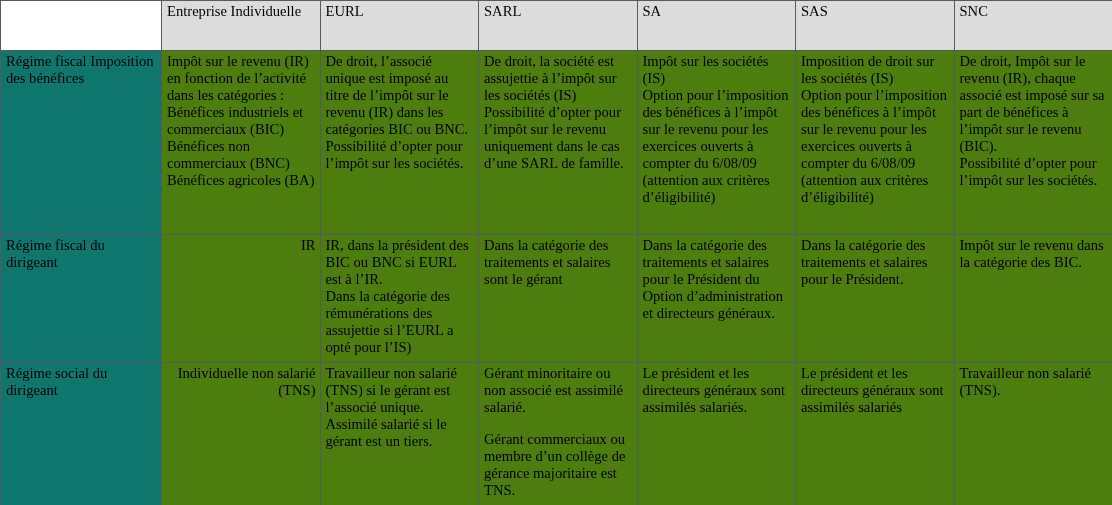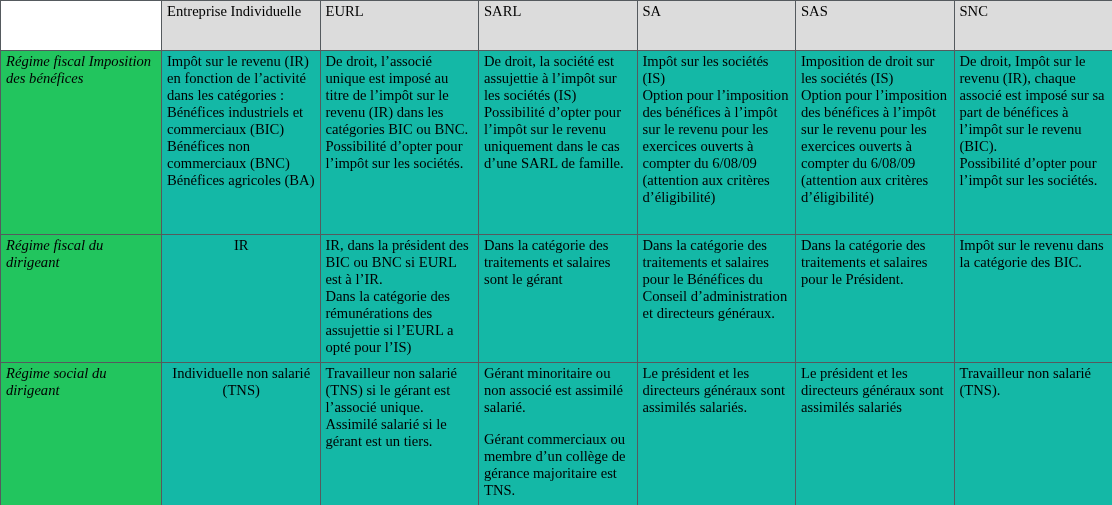--- a/index.html
+++ b/index.html
@@ -54,35 +54,34 @@
     vertical-align: middle;
     font-weight: bold;
     font-size: 15.6px;
     line-height: 1.18;
     height: 45px;
     padding: 2px 3px;
   }
 
   
   th.rowhead {
-    background: #22c55e;
+    background: #0f766e;
     text-align: center;
     vertical-align: middle;
     font-weight: bold;
     font-size: 15.2px;
     line-height: 1.2;
     padding: 2px 4px;
-    font-style: italic;
   }
 
   td.cell {
-    background: #14b8a6;
+    background: #4d7c0f;
   }
   td.cell.center {
-    text-align: center;
+    text-align: right;
   }
   td.cell p {
     margin: 0;
   }
   td.cell p.gap {
     margin-top: 1.0em;
   }
 
   
   tr.row-1 { height: 184px; }
@@ -150,21 +149,21 @@
             <p>IR</p>
           </td>
         <td class="cell">
             <p>IR, dans la président des BIC ou BNC si EURL est à l’IR.</p>
             <p>Dans la catégorie des rémunérations des assujettie si l’EURL a opté pour l’IS)</p>
           </td>
         <td class="cell">
             <p>Dans la catégorie des traitements et salaires sont le gérant</p>
           </td>
         <td class="cell">
-            <p>Dans la catégorie des traitements et salaires pour le Bénéfices du Conseil d’administration et directeurs généraux.</p>
+            <p>Dans la catégorie des traitements et salaires pour le Président du Option d’administration et directeurs généraux.</p>
           </td>
         <td class="cell">
             <p>Dans la catégorie des traitements et salaires pour le Président.</p>
           </td>
         <td class="cell">
             <p>Impôt sur le revenu dans la catégorie des BIC.</p>
           </td>
       </tr>
       <tr class="row-3">
         <th class="rowhead">Régime social du dirigeant</th>

